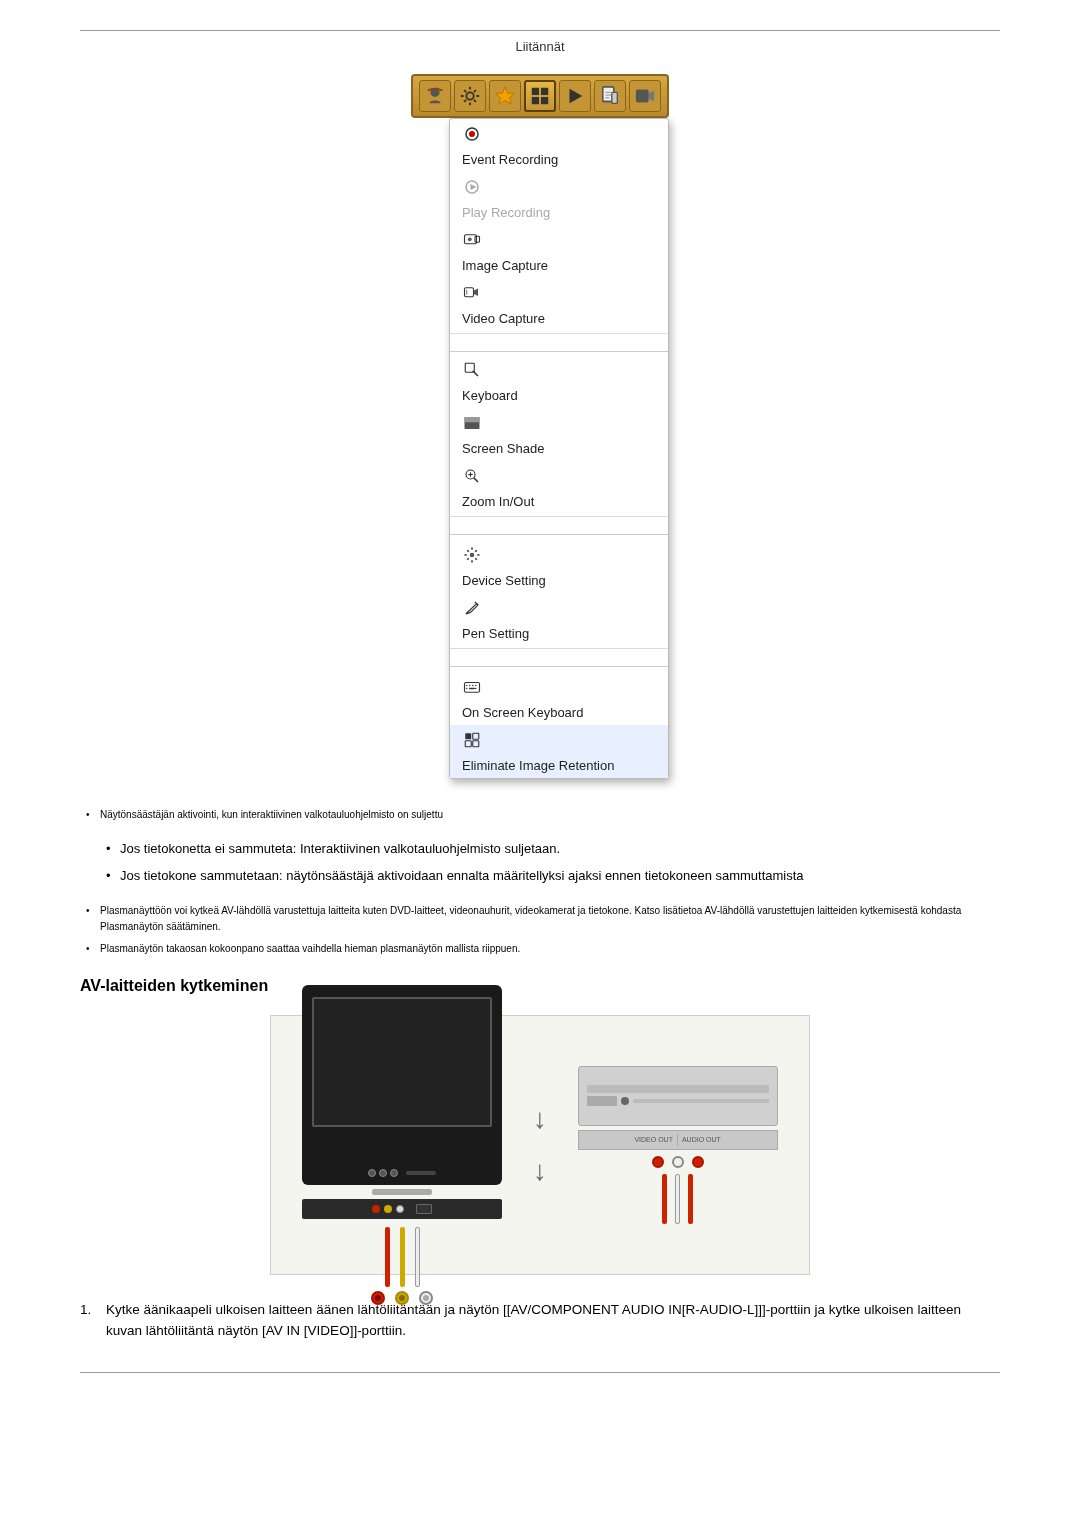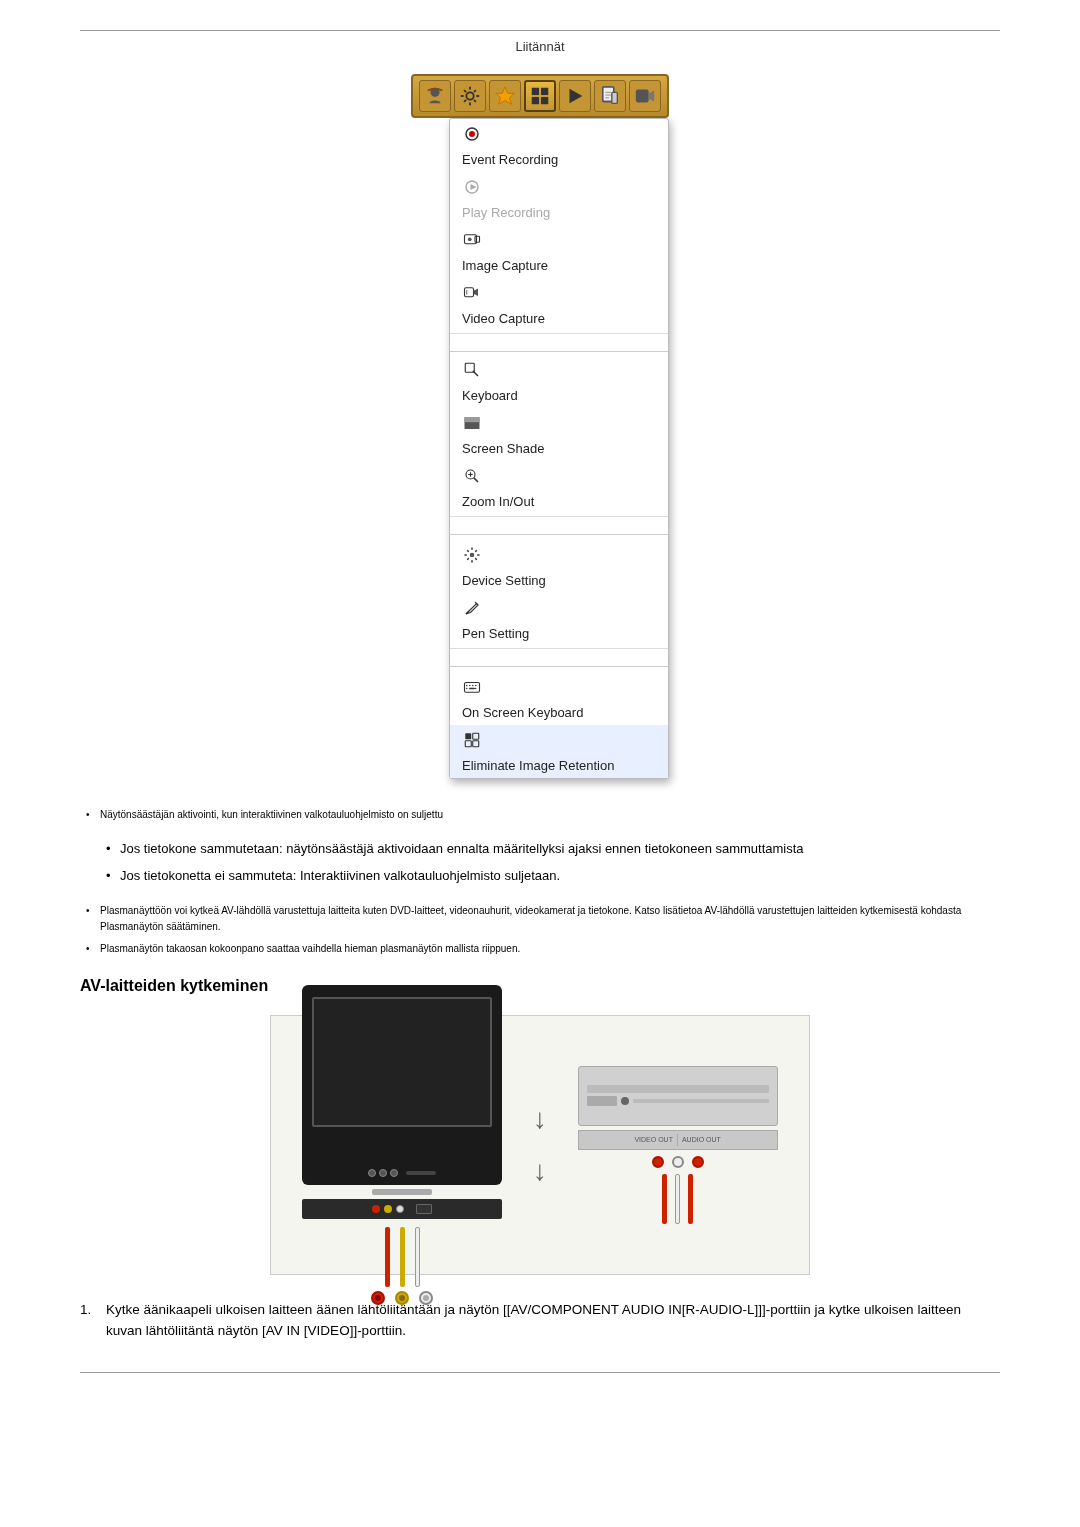--- a/index.html
+++ b/index.html
@@ -452,24 +452,24 @@
   <div class="main-content">
 
     <ul class="bullet-list">
       <li>
         <span>Näytönsäästäjän aktivointi, kun interaktiivinen valkotauluohjelmisto on suljettu</span>
       </li>
     </ul>
 
     <ul class="bullet-list sub">
       <li>
-        <span>Jos tietokone sammutetaan: näytönsäästäjä aktivoidaan ennalta määritellyksi ajaksi ennen tietokoneen sammuttamista</span>
+        <span>Jos tietokonetta ei sammuteta: Interaktiivinen valkotauluohjelmisto suljetaan.</span>
       </li>
       <li>
-        <span>Jos tietokonetta ei sammuteta: Interaktiivinen valkotauluohjelmisto suljetaan.</span>
+        <span>Jos tietokone sammutetaan: näytönsäästäjä aktivoidaan ennalta määritellyksi ajaksi ennen tietokoneen sammuttamista</span>
       </li>
     </ul>
 
 
     <ul class="bullet-list">
       <li>
         <span>Plasmanäyttöön voi kytkeä AV-lähdöllä varustettuja laitteita kuten DVD-laitteet, videonauhurit, videokamerat ja tietokone. Katso lisätietoa AV-lähdöllä varustettujen laitteiden kytkemisestä kohdasta Plasmanäytön säätäminen.</span>
       </li>
       <li>
         <span>Plasmanäytön takaosan kokoonpano saattaa vaihdella hieman plasmanäytön mallista riippuen.</span>

